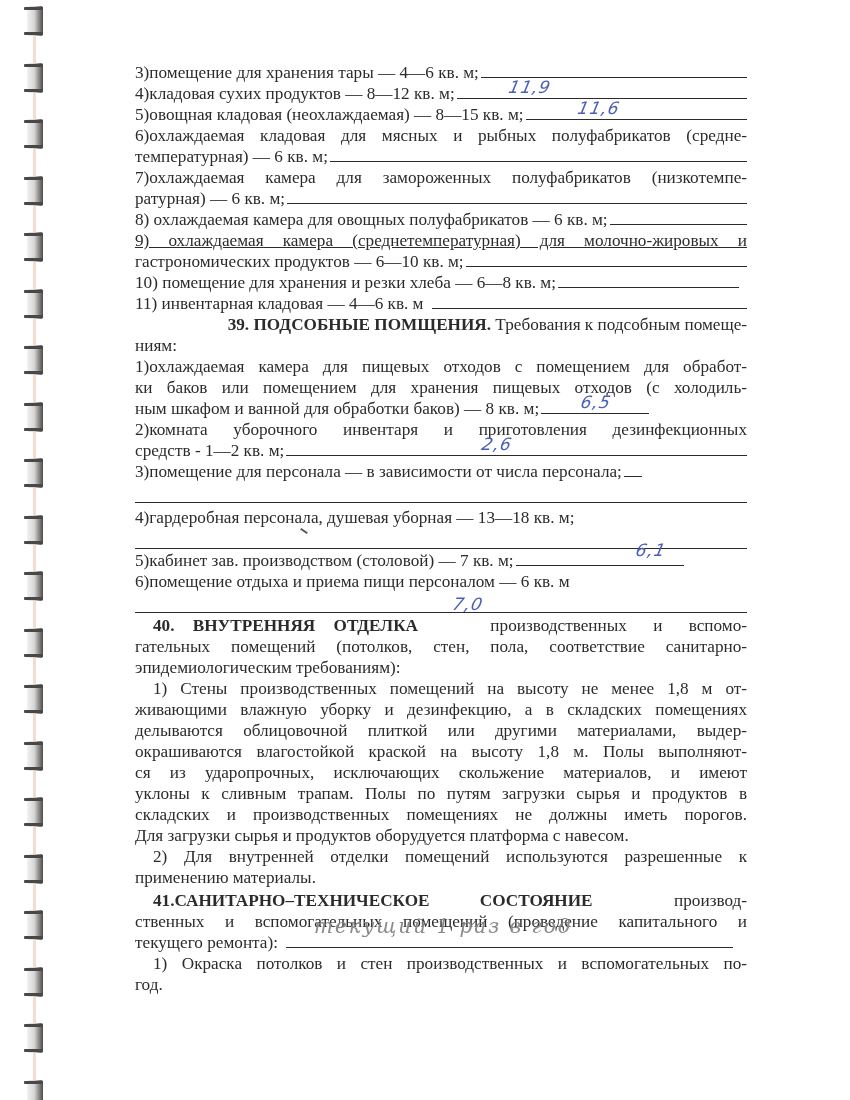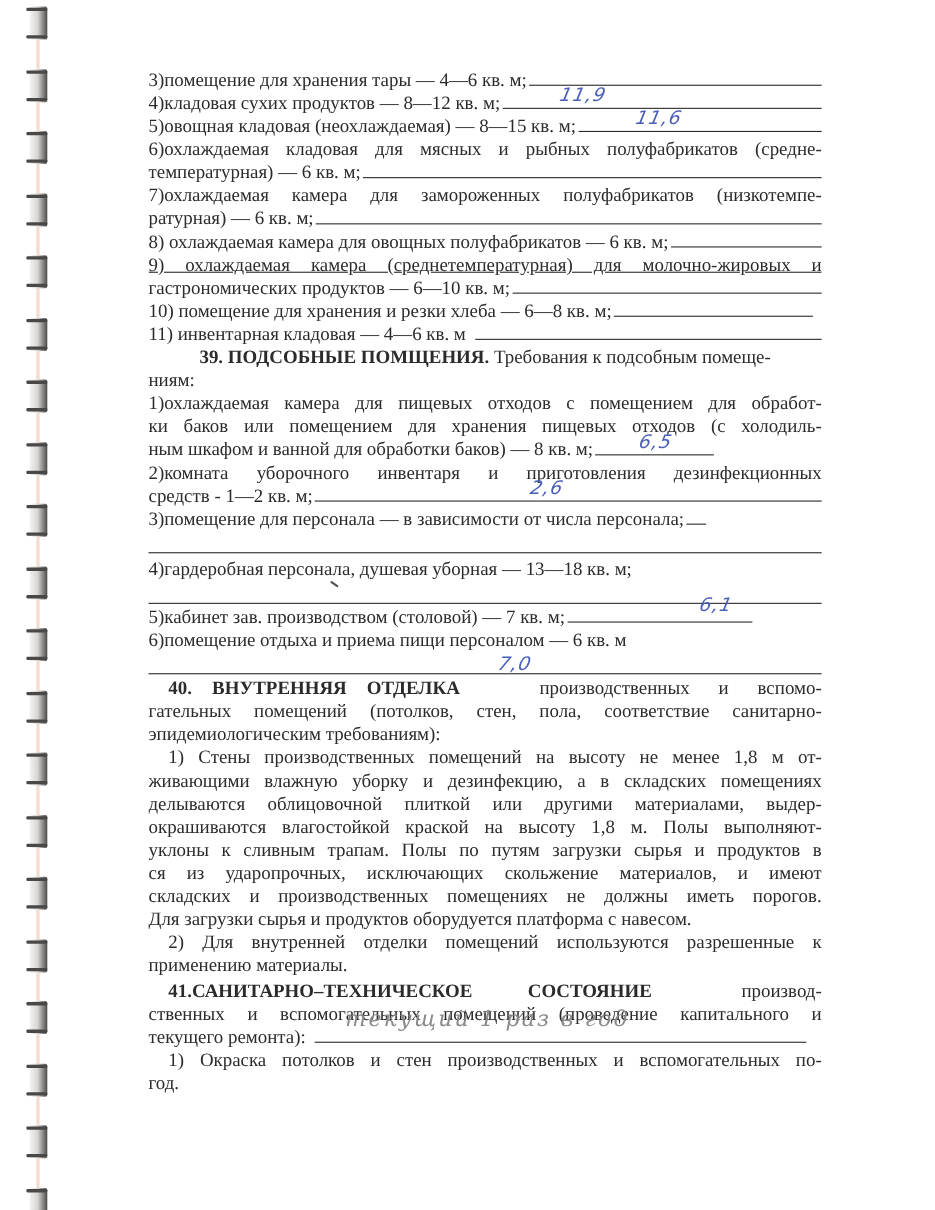--- a/index.html
+++ b/index.html
@@ -204,21 +204,21 @@
   </div>
   <div class="line">
     <span>10) помещение для хранения и резки хлеба — 6—8 кв. м;</span>
     <span class="fill" style="margin-right:8px;"></span>
   </div>
   <div class="line">
     <span>11) инвентарная кладовая — 4—6 кв. м</span>
     <span class="fill" style="margin-left:8px;"></span>
   </div>
 
-  <div class="line" style="justify-content:center;">
+  <div class="line" style="justify-content:flex-end;">
     <span><span class="b">39. ПОДСОБНЫЕ ПОМЩЕНИЯ.</span>
     <span>Требования к подсобным помеще-</span></span>
   </div>
   <div class="line">
     <span>ниям:</span>
   </div>
 
   <div class="line">
     <span class="just" style="width:100%;">1)охлаждаемая камера для пищевых отходов с помещением для обработ-</span>
   </div>
@@ -282,24 +282,24 @@
   <div class="line">
       <span class="just" style="width:100%;">живающими влажную уборку и дезинфекцию, а в складских помещениях</span>
     </div>
   <div class="line">
       <span class="just" style="width:100%;">делываются облицовочной плиткой или другими материалами, выдер-</span>
     </div>
   <div class="line">
       <span class="just" style="width:100%;">окрашиваются влагостойкой краской на высоту 1,8 м. Полы выполняют-</span>
     </div>
   <div class="line">
+      <span class="just" style="width:100%;">ся из ударопрочных, исключающих скольжение материалов, и имеют</span>
+    </div>
+  <div class="line">
       <span class="just" style="width:100%;">уклоны к сливным трапам. Полы по путям загрузки сырья и продуктов в</span>
-    </div>
-  <div class="line">
-      <span class="just" style="width:100%;">ся из ударопрочных, исключающих скольжение материалов, и имеют</span>
     </div>
   <div class="line">
       <span class="just" style="width:100%;">складских и производственных помещениях не должны иметь порогов.</span>
     </div>
   <div class="line">
       <span>Для загрузки сырья и продуктов оборудуется платформа с навесом.</span>
     </div>
   <div class="line indent">
       <span class="just" style="width:100%;">2) Для внутренней отделки помещений используются разрешенные к</span>
     </div>

